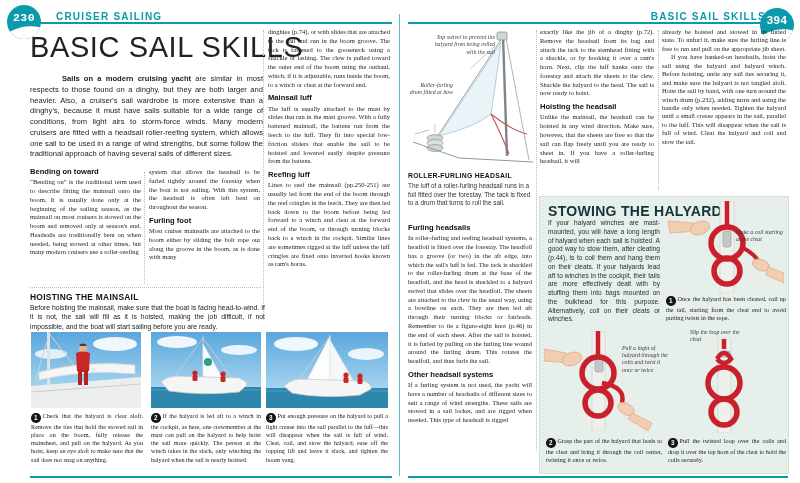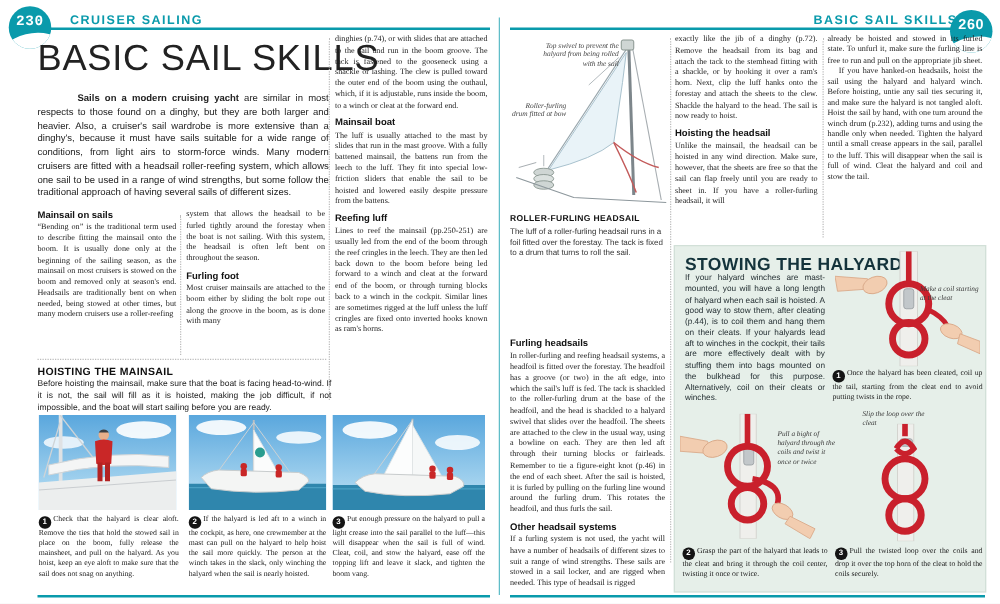--- a/index.html
+++ b/index.html
@@ -72,33 +72,33 @@
       <span class="badge-wave"></span>
     </div>
 
     <div class="main-title" style="left:30px;top:31px;">BASIC SAIL SKILLS</div>
 
     <div class="intro" style="left:30px;top:74px;width:233px;">
       <span class="lead">Sails on a modern cruising yacht</span><span> are similar in most respects to those found on a dinghy, but they are both larger and heavier. Also, a cruiser's sail wardrobe is more extensive than a dinghy's, because it must have sails suitable for a wide range of conditions, from light airs to storm-force winds. Many modern cruisers are fitted with a headsail roller-reefing system, which allows one sail to be used in a range of wind strengths, but some follow the traditional approach of having several sails of different sizes.</span>
     </div>
 
     <div class="body-col" style="left:30px;top:168px;width:111px;">
-      <div class="subhead first">Mainsail on sails</div>
+      <div class="subhead first">Bending on toward</div>
       <p>“Bending on” is the traditional term used to describe fitting the mainsail onto the boom. It is usually done only at the beginning of the sailing season, as the mainsail on most cruisers is stowed on the boom and removed only at season's end. Headsails are traditionally bent on when needed, being stowed at other times, but many modern cruisers use a roller-reefing</p>
     </div>
 
     <div class="body-col" style="left:149px;top:168px;width:111px;">
       <p>system that allows the headsail to be furled tightly around the forestay when the boat is not sailing. With this system, the headsail is often left bent on throughout the season.</p>
       <div class="subhead">Furling foot</div>
       <p>Most cruiser mainsails are attached to the boom either by sliding the bolt rope out along the groove in the boom, as is done with many</p>
     </div>
 
     <div class="body-col" style="left:268px;top:28px;width:122px;">
       <p>dinghies (p.74), or with slides that are attached to the sail and run in the boom groove. The tack is fastened to the gooseneck using a shackle or lashing. The clew is pulled toward the outer end of the boom using the outhaul, which, if it is adjustable, runs inside the boom, to a winch or cleat at the forward end.</p>
-      <div class="subhead">Mainsail boat</div>
+      <div class="subhead">Mainsail luff</div>
       <p>The luff is usually attached to the mast by slides that run in the mast groove. With a fully battened mainsail, the battens run from the leech to the luff. They fit into special low-friction sliders that enable the sail to be hoisted and lowered easily despite pressure from the battens.</p>
       <div class="subhead">Reefing luff</div>
       <p>Lines to reef the mainsail (pp.250-251) are usually led from the end of the boom through the reef cringles in the leech. They are then led back down to the boom before being led forward to a winch and cleat at the forward end of the boom, or through turning blocks back to a winch in the cockpit. Similar lines are sometimes rigged at the luff unless the luff cringles are fixed onto inverted hooks known as ram's horns.</p>
     </div>
 
     <div class="v-dotted" style="left:144px;top:172px;height:112px;"></div>
     <div class="v-dotted" style="left:263px;top:30px;height:290px;"></div>
     <div class="h-dotted" style="left:30px;top:287px;width:231px;"></div>
 
     <div class="section-title" style="left:30px;top:292px;">HOISTING THE MAINSAIL</div>
@@ -176,21 +176,21 @@
       <span class="num-badge">3</span><span>Put enough pressure on the halyard to pull a light crease into the sail parallel to the luff—this will disappear when the sail is full of wind. Cleat, coil, and stow the halyard, ease off the topping lift and leave it slack, and tighten the boom vang.</span>
     </div>
 
     <div class="bottom-rule" style="left:30px;width:362px;"></div>
   </div>
 
   <div class="page page-right">
     <div class="head-rule" style="left:8px;top:22px;width:372px;"></div>
     <div class="head-label" style="right:34px;top:11px;">BASIC SAIL SKILLS</div>
     <div class="badge" style="left:360px;top:8px;">
-      <span class="badge-num">260</span>
+      <span class="badge-num">394</span>
       <span class="badge-wave"></span>
     </div>
 
     <div class="abs" style="left:5px;top:26px;width:132px;height:142px;">
       <svg width="132" height="142" viewBox="0 0 132 142">
         <line x1="98" y1="10" x2="102" y2="130" stroke="#7d868b" stroke-width="2.4"></line>
         <line x1="101" y1="12" x2="124" y2="134" stroke="#a7adb1" stroke-width="0.9"></line>
         <line x1="97" y1="12" x2="30" y2="114" stroke="#98a6ad" stroke-width="1"></line>
         <path d="M96,16 L34,110 Q70,101 86,88 L93,40 Z" fill="#e9f3f8" stroke="#a9c2ce" stroke-width="0.8"></path>
         <path d="M86,88 Q106,104 122,108" fill="none" stroke="#c35b5b" stroke-width="1.2"></path>
@@ -203,21 +203,21 @@
         <path d="M10,108 L24,104" fill="none" stroke="#a7adb1" stroke-width="0.8"></path>
         <line x1="66" y1="42" x2="90" y2="20" stroke="#9aa3a8" stroke-width="0.6"></line>
         <line x1="30" y1="98" x2="30" y2="107" stroke="#9aa3a8" stroke-width="0.6"></line>
       </svg>
       <div class="diag-label" style="left:26px;top:8px;width:64px;text-align:right;">Top swivel to prevent the halyard from being rolled with the sail</div>
       <div class="diag-label" style="left:2px;top:56px;width:46px;text-align:right;">Roller-furling drum fitted at bow</div>
     </div>
     <div class="diag-caption-title" style="left:8px;top:172px;">ROLLER-FURLING HEADSAIL</div>
     <div class="diag-caption" style="left:8px;top:182px;width:124px;">The luff of a roller-furling headsail runs in a foil fitted over the forestay. The tack is fixed to a drum that turns to roll the sail.</div>
 
-    <div class="body-col" style="left:8px;top:224px;width:124px;margin-top:47px;">
+    <div class="body-col" style="left:8px;top:224px;width:124px;">
       <div class="subhead first">Furling headsails</div>
       <p>In roller-furling and reefing headsail systems, a headfoil is fitted over the forestay. The headfoil has a groove (or two) in the aft edge, into which the sail's luff is fed. The tack is shackled to the roller-furling drum at the base of the headfoil, and the head is shackled to a halyard swivel that slides over the headfoil. The sheets are attached to the clew in the usual way, using a bowline on each. They are then led aft through their turning blocks or fairleads. Remember to tie a figure-eight knot (p.46) in the end of each sheet. After the sail is hoisted, it is furled by pulling on the furling line wound around the furling drum. This rotates the headfoil, and thus furls the sail.</p>
       <div class="subhead">Other headsail systems</div>
       <p>If a furling system is not used, the yacht will have a number of headsails of different sizes to suit a range of wind strengths. These sails are stowed in a sail locker, and are rigged when needed. This type of headsail is rigged</p>
     </div>
 
     <div class="body-col" style="left:140px;top:28px;width:114px;">
       <p>exactly like the jib of a dinghy (p.72). Remove the headsail from its bag and attach the tack to the stemhead fitting with a shackle, or by hooking it over a ram's horn. Next, clip the luff hanks onto the forestay and attach the sheets to the clew. Shackle the halyard to the head. The sail is now ready to hoist.</p>
       <div class="subhead">Hoisting the headsail</div>
       <p>Unlike the mainsail, the headsail can be hoisted in any wind direction. Make sure, however, that the sheets are free so that the sail can flap freely until you are ready to sheet in. If you have a roller-furling headsail, it will</p>

